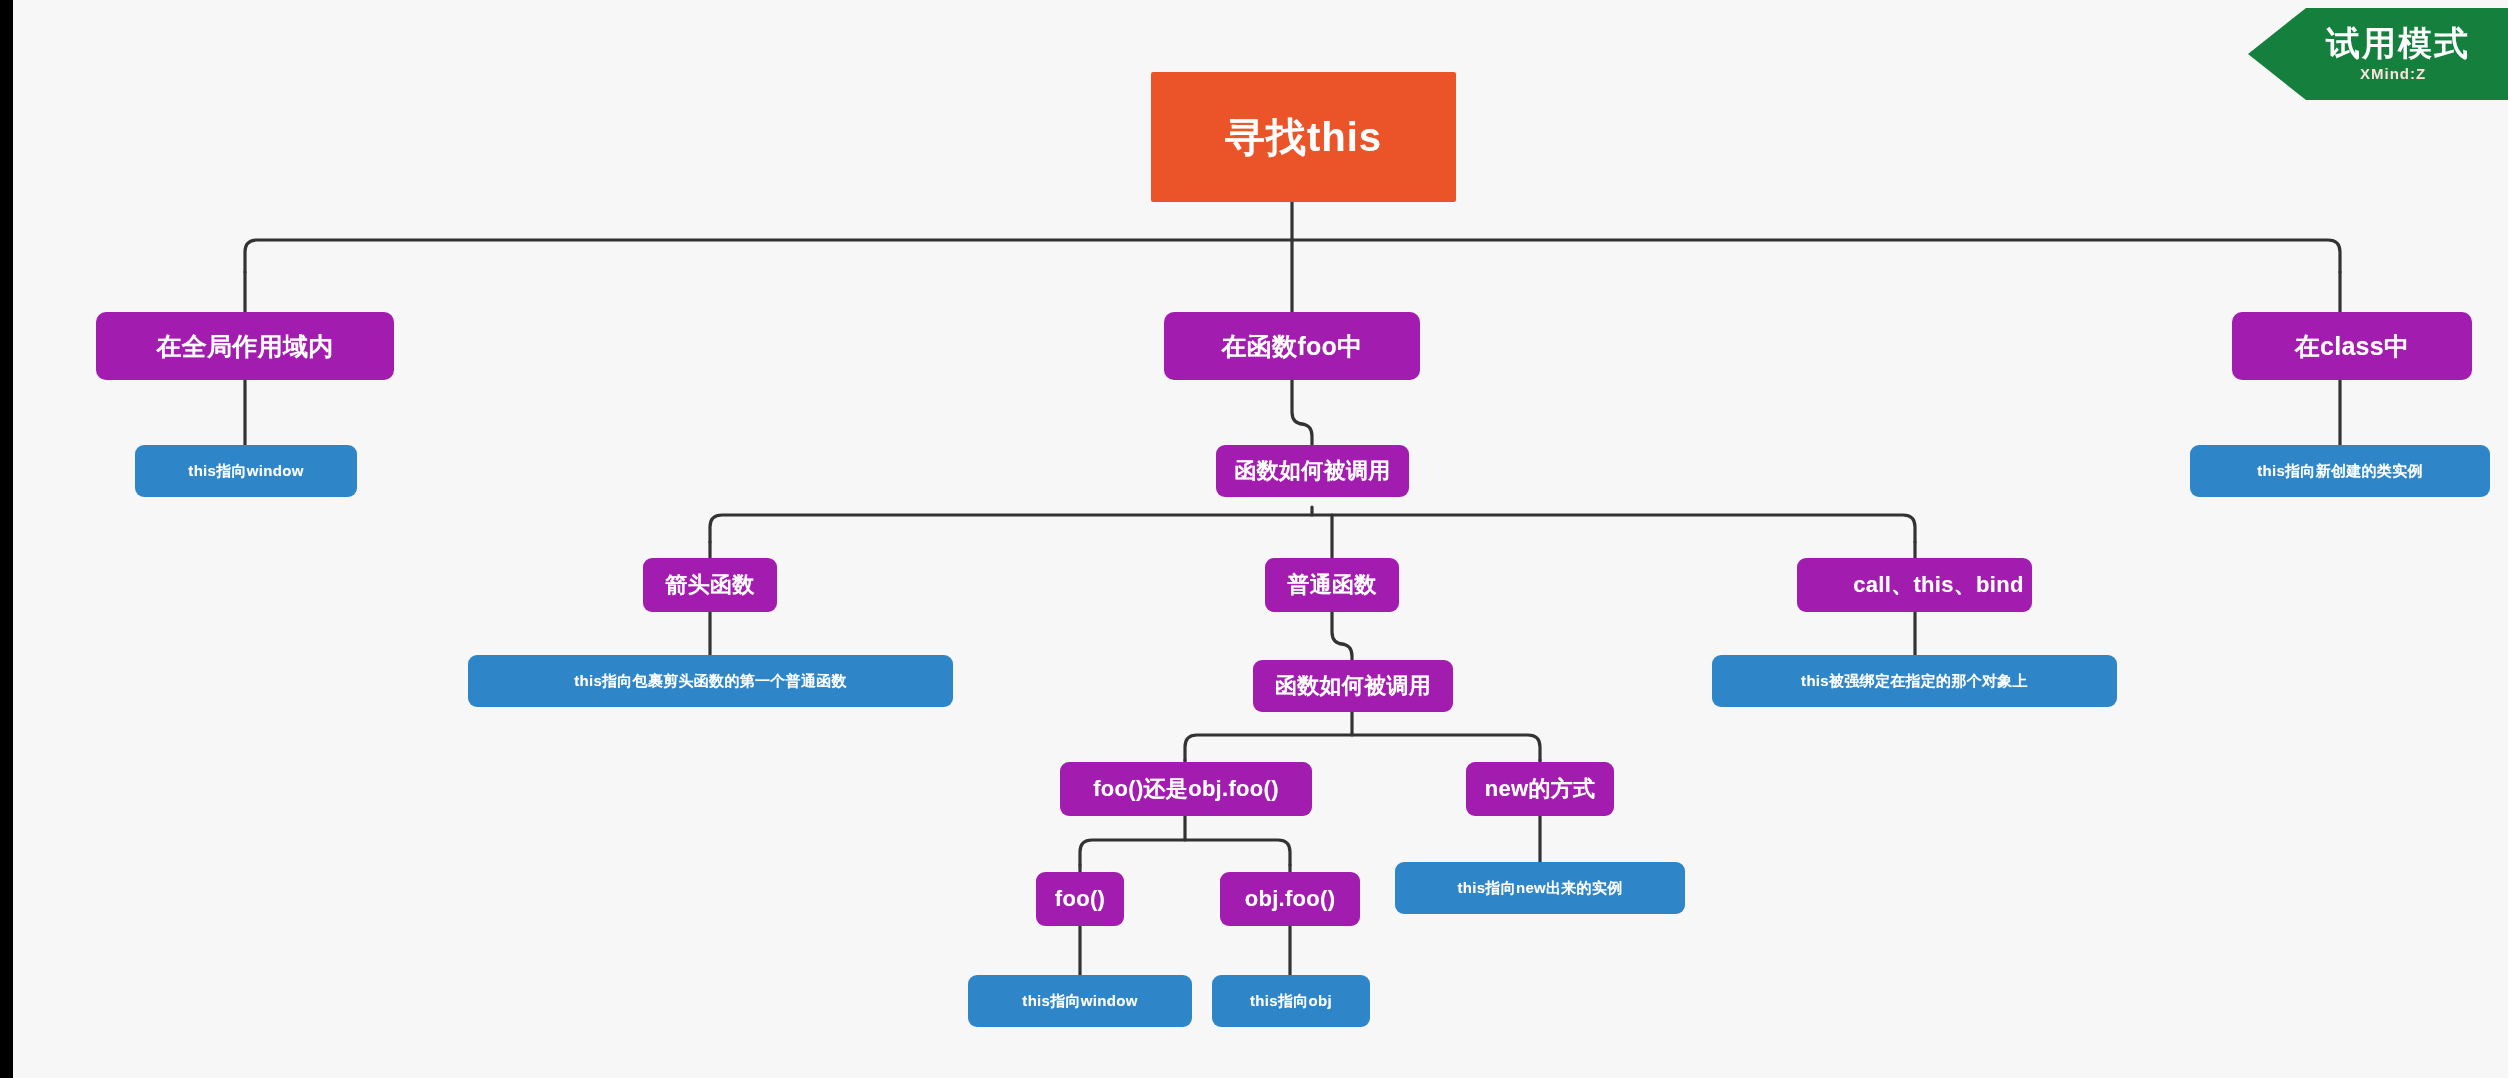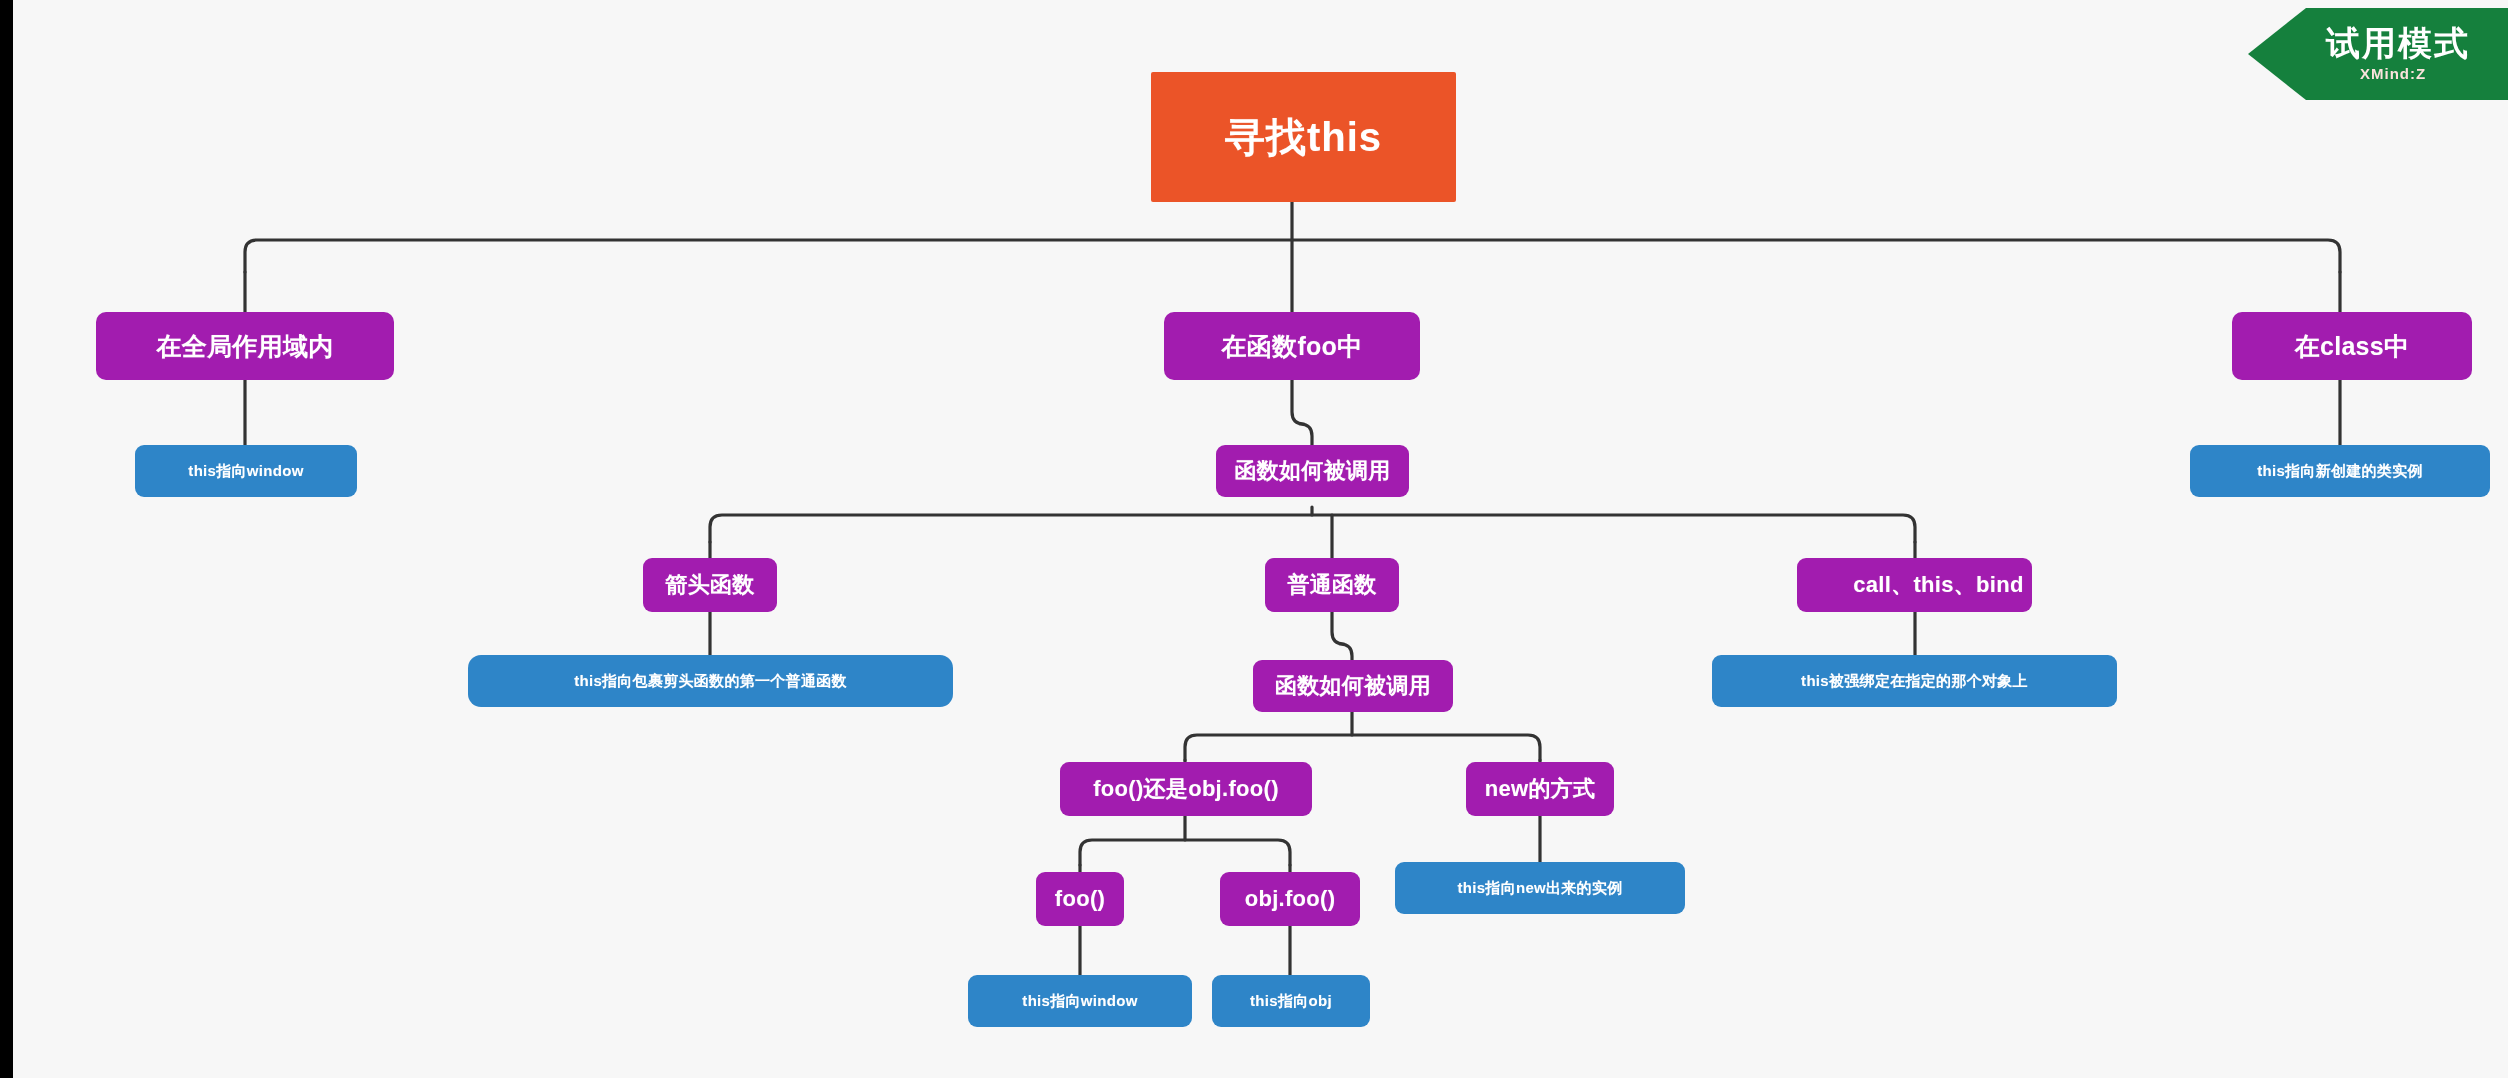--- a/index.html
+++ b/index.html
@@ -200,21 +200,21 @@
     </div>
 
     <div class="node green small" style="left:1265px; top:558px; width:134px; height:54px;">
       <span>普通函数</span>
     </div>
 
     <div class="node green small" style="left:1797px; top:558px; width:235px; height:54px;padding-left:48px;">
       <span>call、this、bind</span>
     </div>
 
-    <div class="node blue" style="left:468px; top:655px; width:485px; height:52px;border-radius:13px;">
+    <div class="node blue" style="left:468px; top:655px; width:485px; height:52px;">
       <span>this指向包裹剪头函数的第一个普通函数</span>
     </div>
 
     <div class="node blue" style="left:1712px; top:655px; width:405px; height:52px;">
       <span>this被强绑定在指定的那个对象上</span>
     </div>
 
     <div class="node green small" style="left:1253px; top:660px; width:200px; height:52px;">
       <span>函数如何被调用</span>
     </div>

